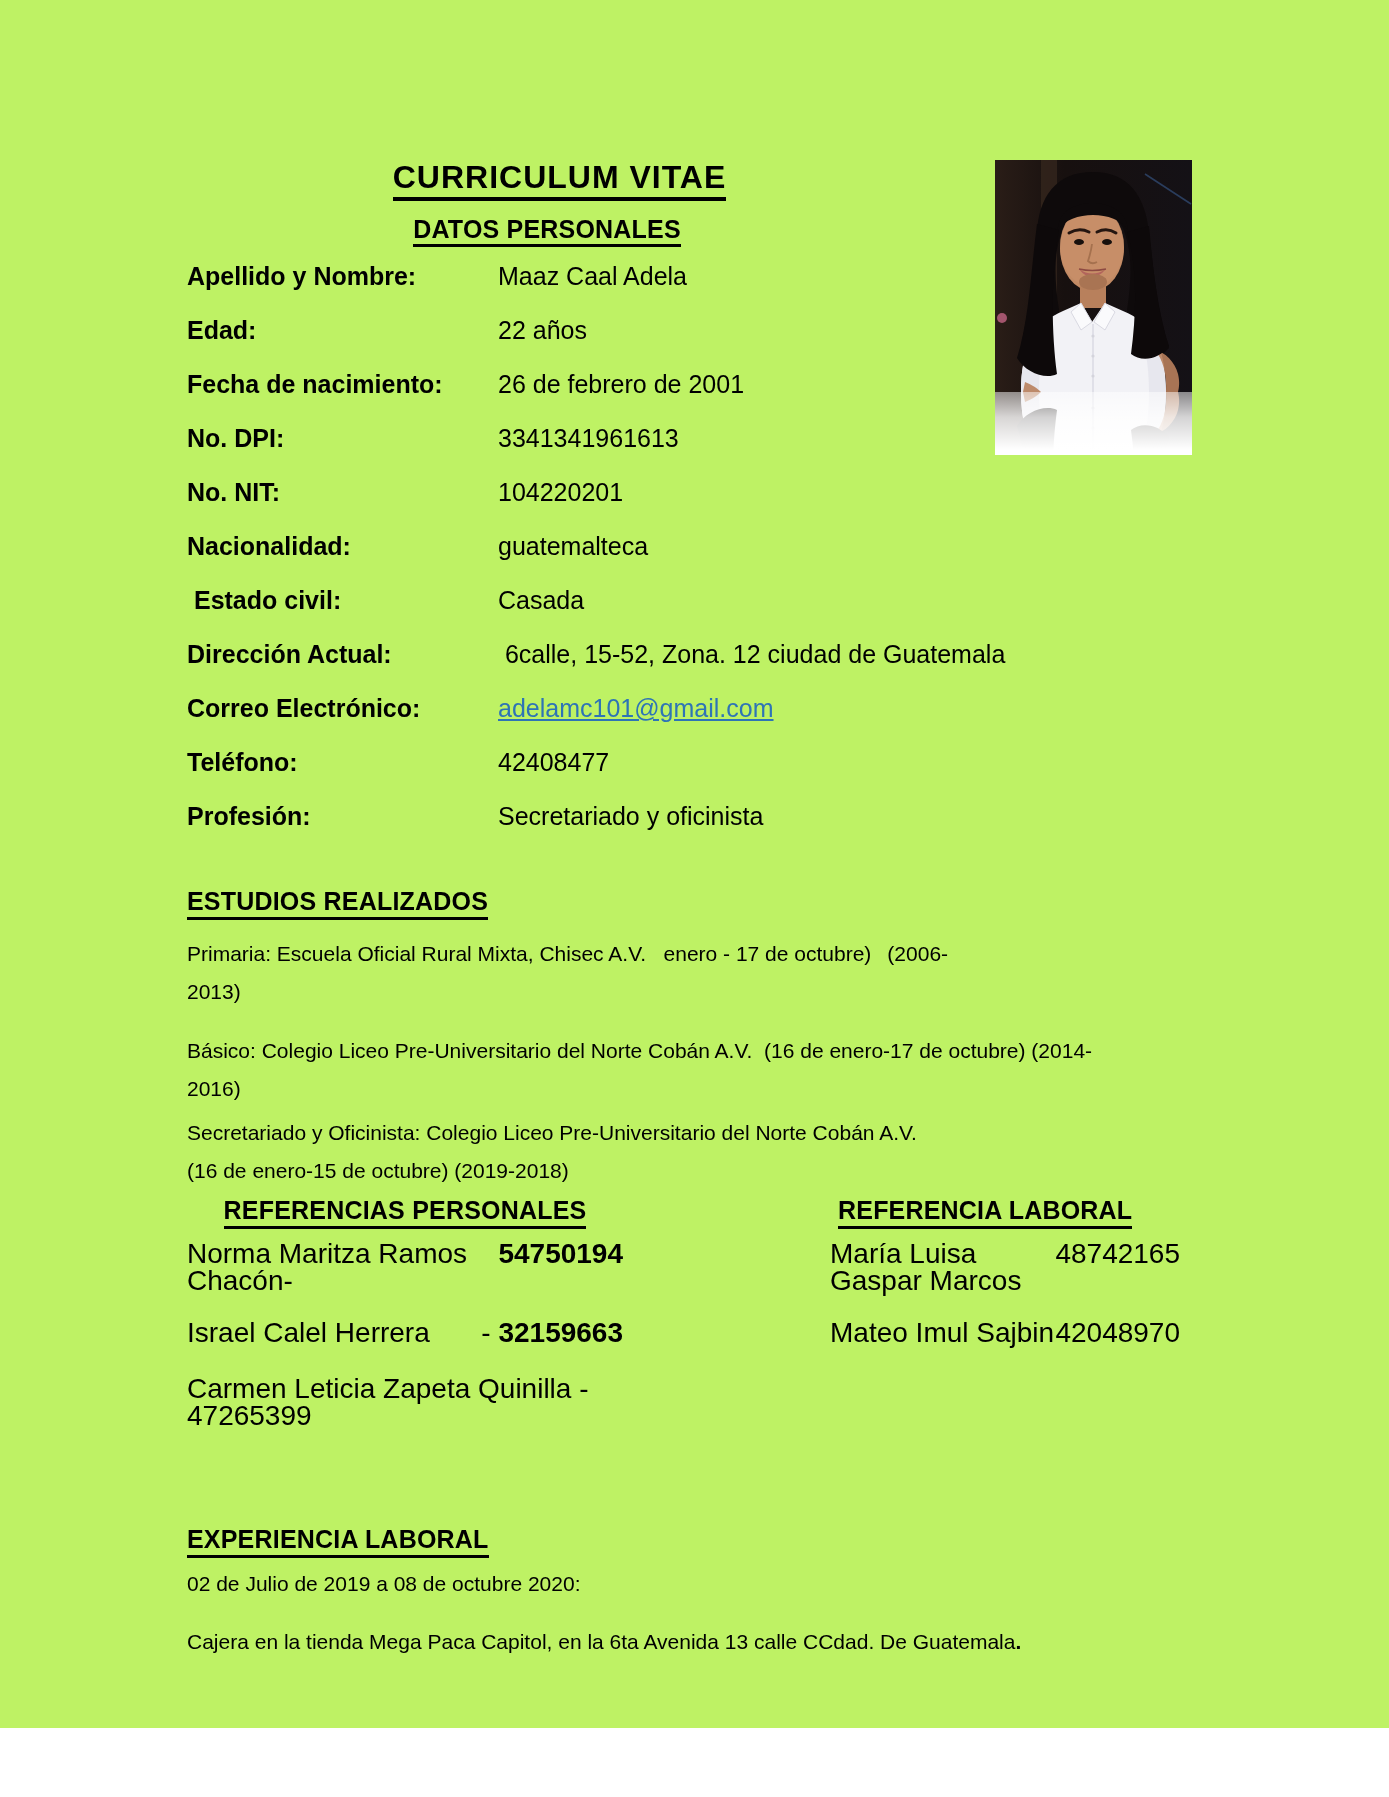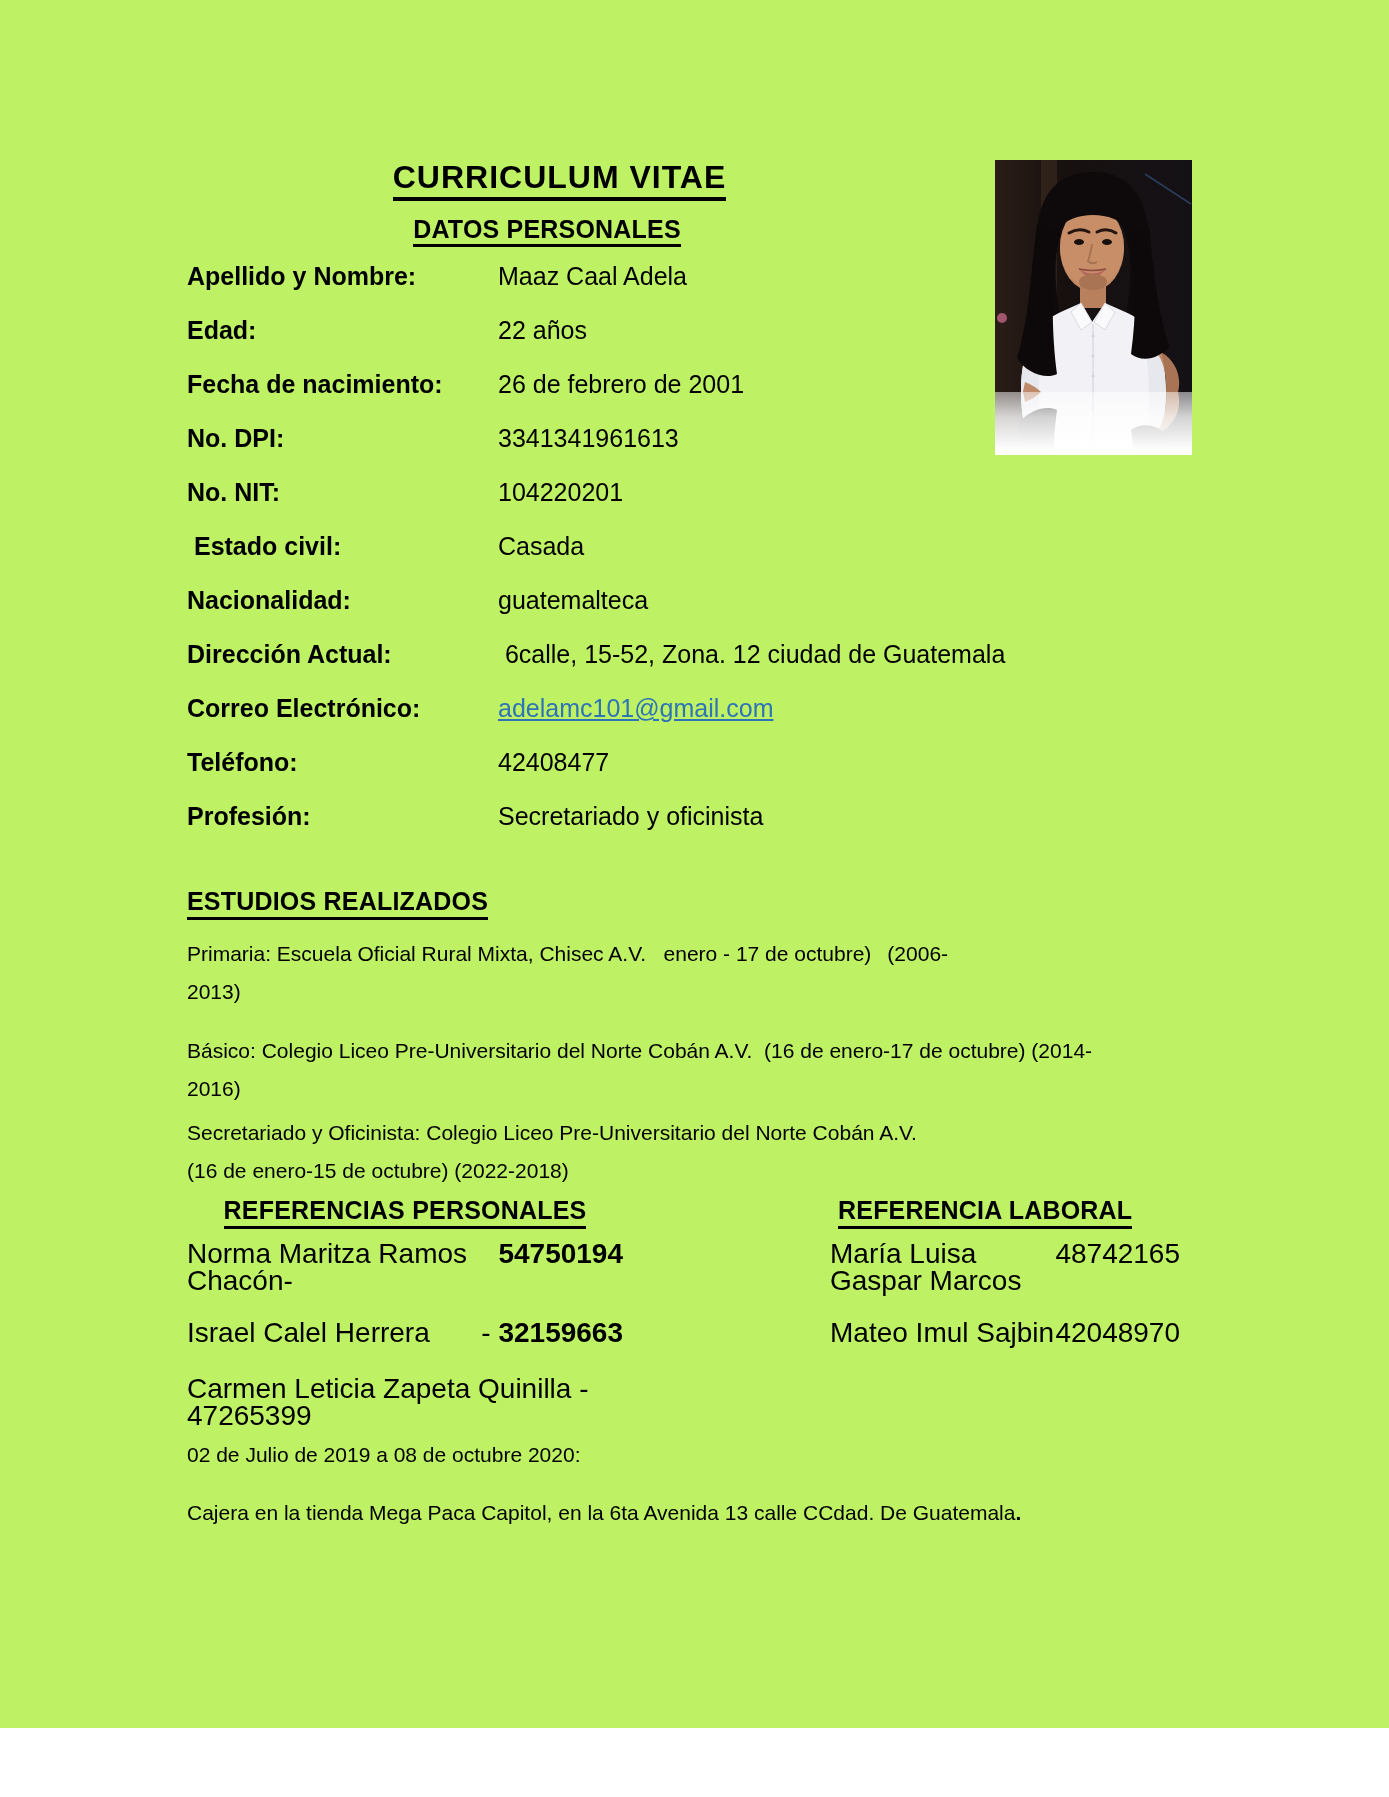--- a/index.html
+++ b/index.html
@@ -189,26 +189,26 @@
       </div>
       <div class="pr-row">
         <div class="pr-label">No. DPI:</div>
         <div class="pr-value">3341341961613</div>
       </div>
       <div class="pr-row">
         <div class="pr-label">No. NIT:</div>
         <div class="pr-value">104220201</div>
       </div>
       <div class="pr-row">
+        <div class="pr-label">Nacionalidad:</div>
+        <div class="pr-value">guatemalteca</div>
+      </div>
+      <div class="pr-row">
         <div class="pr-label"> Estado civil:</div>
         <div class="pr-value">Casada</div>
-      </div>
-      <div class="pr-row">
-        <div class="pr-label">Nacionalidad:</div>
-        <div class="pr-value">guatemalteca</div>
       </div>
       <div class="pr-row">
         <div class="pr-label">Dirección Actual:</div>
         <div class="pr-value"> 6calle, 15-52, Zona. 12 ciudad de Guatemala</div>
       </div>
       <div class="pr-row">
         <div class="pr-label">Correo Electrónico:</div>
         <div class="pr-value"><a class="email-link">adelamc101@gmail.com</a></div>
       </div>
       <div class="pr-row">
@@ -233,21 +233,21 @@
       <div>2013)</div>
     </div>
 
     <div class="para second">
       <div class="pre">Básico: Colegio Liceo Pre-Universitario del Norte Cobán A.V.  (16 de enero-17 de octubre) (2014-</div>
       <div>2016)</div>
     </div>
 
     <div class="para third">
       <div>Secretariado y Oficinista: Colegio Liceo Pre-Universitario del Norte Cobán A.V.</div>
-      <div>(16 de enero-15 de octubre) (2022-2018)</div>
+      <div>(16 de enero-15 de octubre) (2019-2018)</div>
     </div>
 
     <div class="refs">
       <div class="refs-left">
         <div class="head-wrap">
           <span class="section-heading">REFERENCIAS PERSONALES</span>
         </div>
         <div class="ref-row r1">
           <span>Norma Maritza Ramos Chacón-</span>
           <span class="bold">54750194</span>
@@ -268,20 +268,23 @@
           <span>María Luisa Gaspar Marcos</span>
           <span>48742165</span>
         </div>
         <div class="ref-row r2">
           <span>Mateo Imul Sajbin</span>
           <span>42048970</span>
         </div>
       </div>
     </div>
 
+    <div class="center-wrap exp-wrap">
+      <span class="section-heading">EXPERIENCIA LABORAL</span>
+    </div>
 
     <div class="exp-period">02 de Julio de 2019 a 08 de octubre 2020:</div>
 
     <div class="exp-desc">
       <span>Cajera en la tienda Mega Paca Capitol, en la 6ta Avenida 13 calle CCdad. De Guatemala</span><span class="bold">.</span>
     </div>
 
   </div>
 </div>
 

